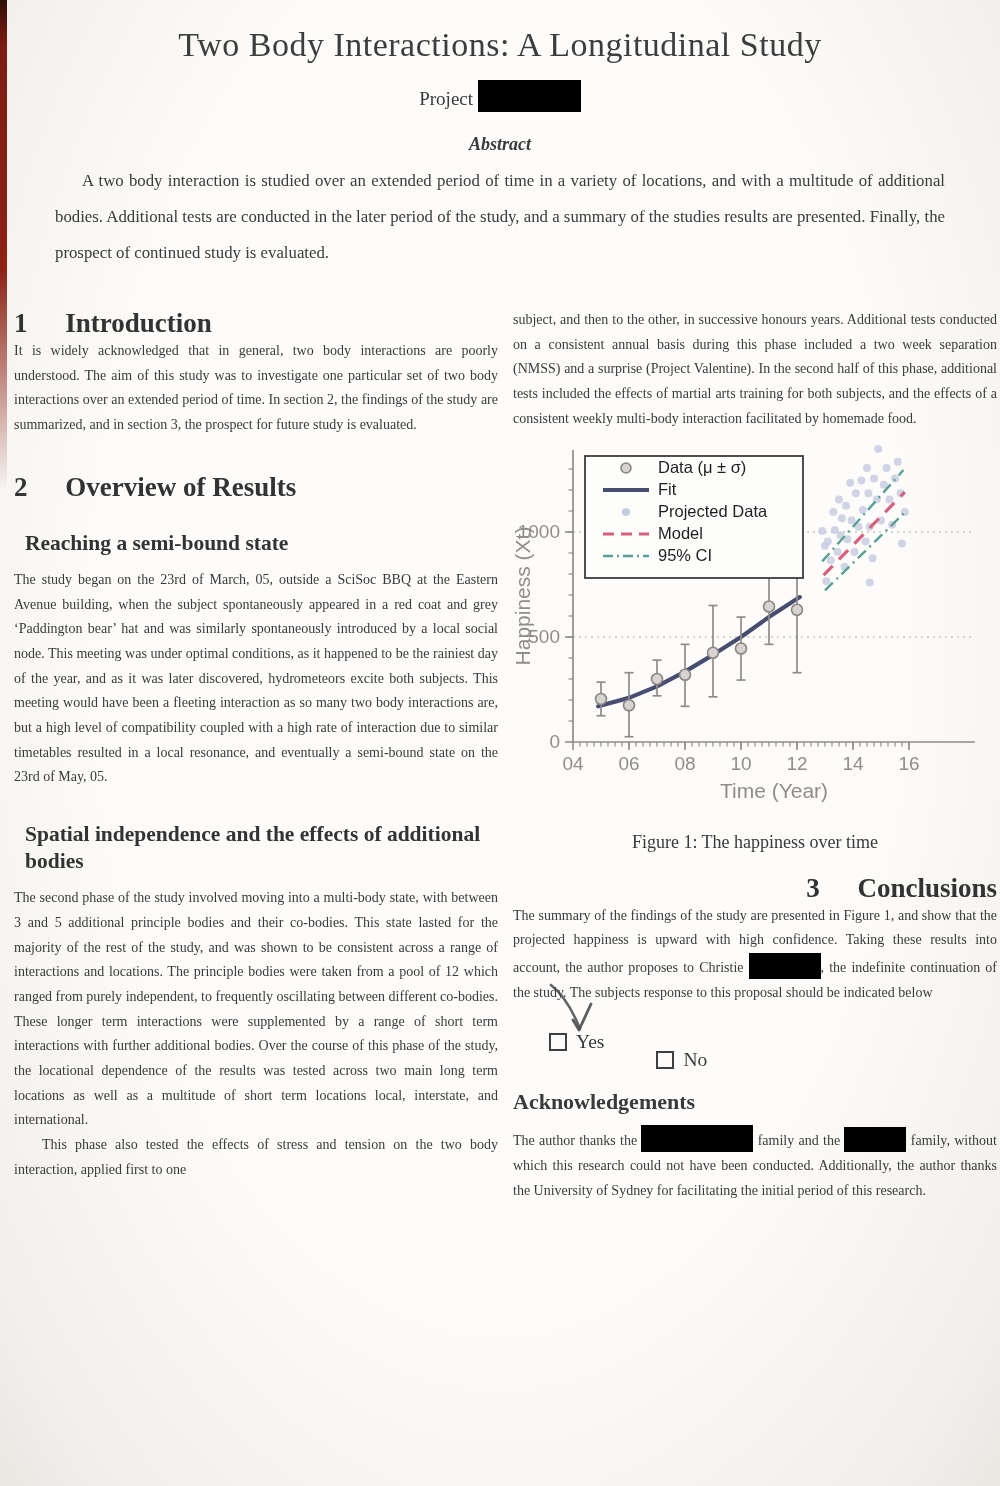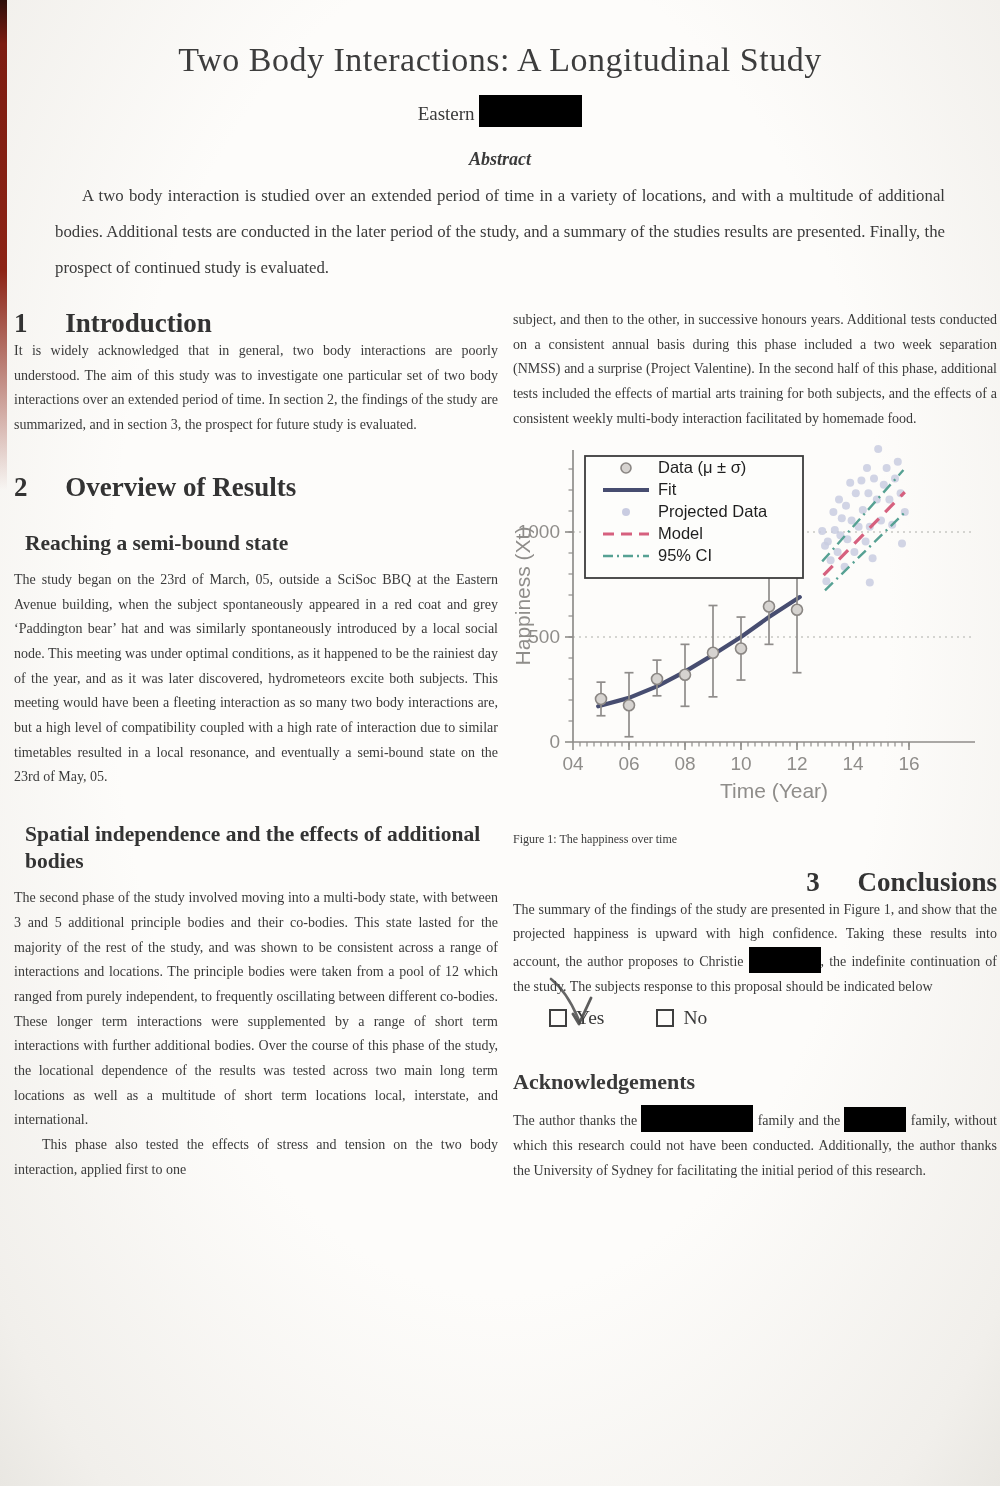--- a/index.html
+++ b/index.html
@@ -6,21 +6,21 @@
   .page {
     position:relative; width:1000px; height:1486px; margin:0 auto;
     background: radial-gradient(ellipse at 50% 42%, #fdfcfa 55%, #f1efeb 90%, #e9e7e2 100%);
     font-family:"Liberation Serif","DejaVu Serif",serif;
     color:#3a3a3a; overflow:hidden;
   }
   .red-strip { position:absolute; left:0; top:0; width:7px; height:490px;
     background:linear-gradient(180deg,#2e0f0a 0%,#7c1c11 9%,#8c2315 55%,rgba(140,35,21,0) 100%); }
 
   .header { position:absolute; left:0; top:0; width:1000px; text-align:center; }
-  .title { margin:0; padding-top:41px; font-size:34px; font-weight:normal; letter-spacing:.5px; color:#3d3d3d; }
+  .title { margin:0; padding-top:26px; font-size:34px; font-weight:normal; letter-spacing:.5px; color:#3d3d3d; }
   .author-row { margin-top:16px; font-size:19px; }
   .date-row { margin-top:17px; font-size:18px; }
   .abstract-head { margin-top:22px; font-size:18px; font-weight:bold;font-style:italic; }
   .abstract-body { margin:8px auto 4px auto; width:890px; text-align:justify;
     font-size:16.8px; line-height:36px; text-indent:27px; }
 
   .redact { display:inline-block; background:#000; vertical-align:-7px; }
 
   .col { position:absolute; top:308px; width:484px; }
   .col-left  { left:14px; }
@@ -33,43 +33,43 @@
   .sec-head .num { display:inline-block; }
   .sec-head .lbl { display:inline-block; margin-left:31px; }
   .sub-head { margin:11px; font-size:21.5px; font-weight:bold; color:#333; line-height:27px; }
 
   .mt-body { margin-top:22px; }
   .mt-sec  { margin-top:34px; }
   .mt-sub  { margin-top:27px; }
   .mt-sub2 { margin-top:31px; }
 
   .figure { margin-top:10px; }
-  .fig-caption { margin-top:14px; text-align:left; font-size:12px; }
+  .fig-caption { margin-top:14px; text-align:center; font-size:18px; }
 
   .check-row { position:relative; margin:8px 0 0 36px; font-size:19.5px;
     display:flex; align-items:center; }
   .cbox { display:inline-block; width:14px; height:14px; border:2px solid #3f3f3f;
     background:transparent; }
   .cb-label { margin-left:9px; }
-  .no-group { margin-left:52px; display:flex; align-items:center; }
+  .no-group { margin-left:52px; display:flex; align-items:center;margin-top:36px; }
   .tick-overlay { position:absolute; left:-12px; top:-31px; width:110px; height:52px;
     pointer-events:none; }
 
   .ack-head { margin:0; font-size:22px; font-weight:bold; }
 </style>
 </head>
 <body>
 
 <div class="page">
   <div class="red-strip"></div>
 
   <div class="header">
     <h1 class="title">Two Body Interactions: A Longitudinal Study</h1>
     <div class="author-row">
-      <span>Eastern</span>
+      <span>Project</span>
       <span class="redact" style="width:103px;height:32px;"></span>
     </div>
     <div class="abstract-head">Abstract</div>
     <p class="abstract-body">A two body interaction is studied over an extended period of time in a variety of locations, and with a multitude of additional bodies. Additional tests are conducted in the later period of the study, and a summary of the studies results are presented. Finally, the prospect of continued study is evaluated.</p>
   </div>
 
   <div class="col col-left">
     <h2 class="sec-head">
       <span class="num">1</span>
       <span class="lbl">Introduction</span>
@@ -284,16 +284,16 @@
         <path d="M36,38 L 42,48 L 54,22" fill="none" stroke="#4a4a4a" stroke-width="2.8" stroke-linecap="round" stroke-linejoin="round" opacity="0.9"></path>
       </svg>
       <span class="cbox"></span>
       <span class="cb-label">Yes</span>
       <span class="no-group">
         <span class="cbox"></span>
         <span class="cb-label">No</span>
       </span>
     </div>
 
-    <h3 class="ack-head" style="margin-top:40px;">Acknowledgements</h3>
+    <h3 class="ack-head" style="margin-top:18px;">Acknowledgements</h3>
     <p class="body" style="margin-top:10px;"><span>The author thanks the </span><span class="redact" style="width:112px;height:27px;"></span><span> family and the </span><span class="redact" style="width:62px;height:25px;"></span><span> family, without which this research could not have been conducted. Additionally, the author thanks the University of Sydney for facilitating the initial period of this research.</span></p>
   </div>
 </div>
 
 </body></html>

